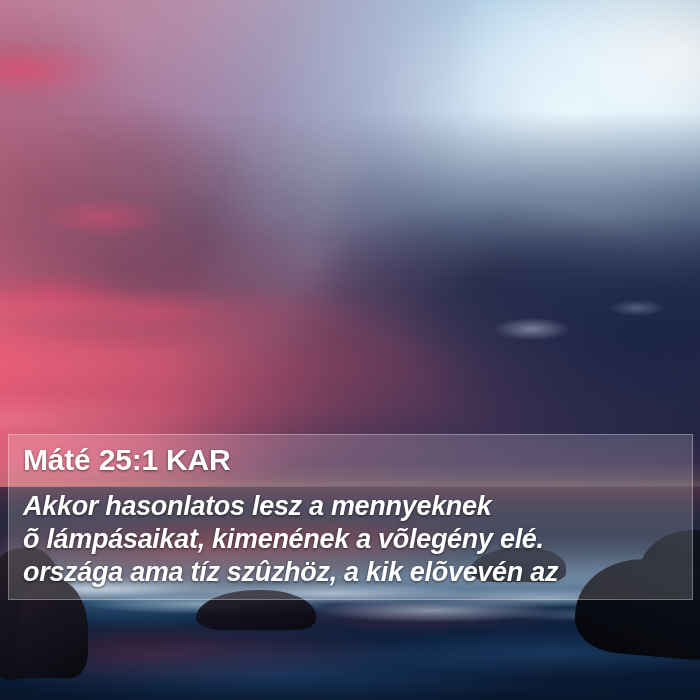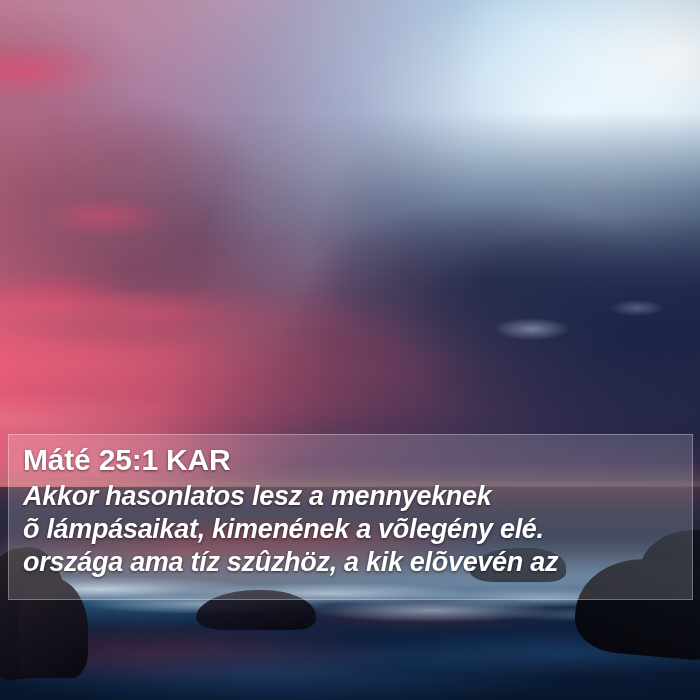--- a/index.html
+++ b/index.html
@@ -379,21 +379,21 @@
     color: #ffffff;
     font-size: 30px;
     font-weight: bold;
     font-style: normal;
     line-height: 34px;
     letter-spacing: -0.2px;
     text-shadow: 0 1px 3px rgba(0,0,0,0.55);
     white-space: nowrap;
   }
   #verse-body {
-    margin-top: 3px;
+    margin-top: 13px;
   }
   .verse-line {
     color: #ffffff;
     font-size: 27px;
     font-weight: bold;
     font-style: italic;
     line-height: 33px;
     letter-spacing: -0.3px;
     text-shadow: 0 1px 3px rgba(0,0,0,0.6);
     white-space: nowrap;

